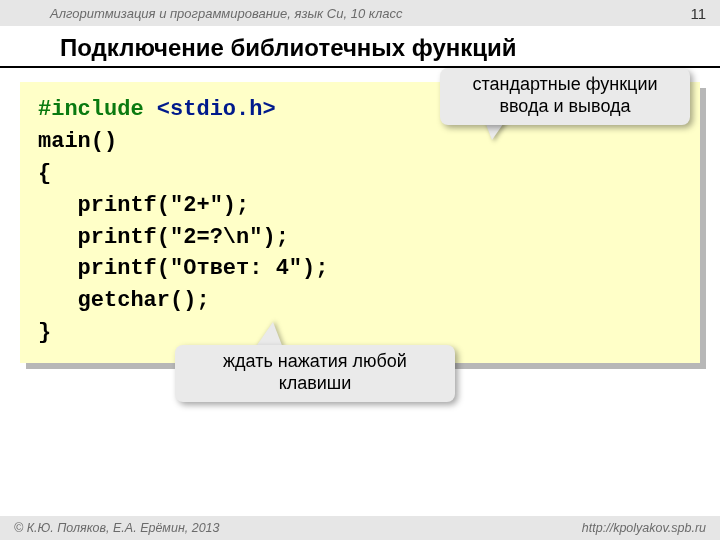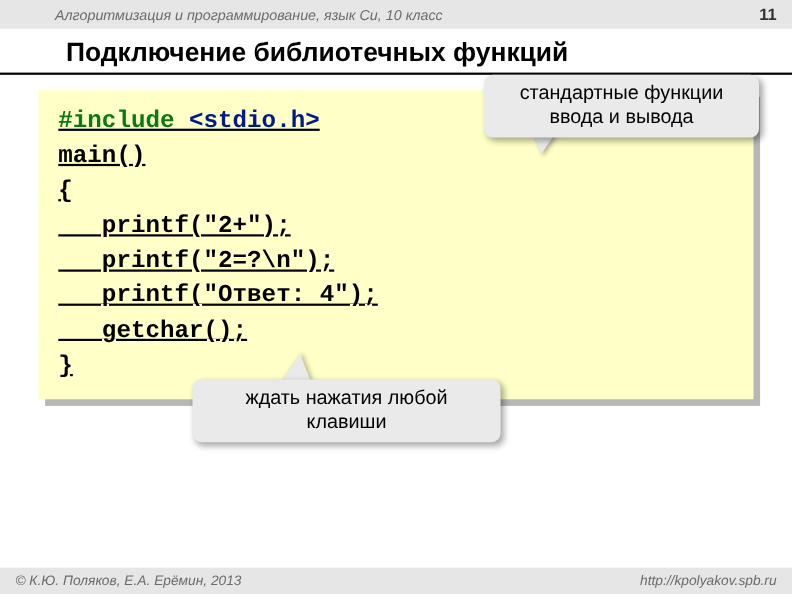--- a/index.html
+++ b/index.html
@@ -22,38 +22,37 @@
   }
   .course-title {
     font-style: italic;
     font-size: 13px;
     color: #6b6b6b;
     margin-left: 36px;
   }
   .page-num {
     font-size: 15px;
     color: #333;
-    font-weight: bold;
+    font-weight: normal;
   }
   .slide-title {
     font-size: 24px;
     font-weight: bold;
     color: #000;
     padding: 8px 24px 4px 24px;
     margin-left: 36px;
   }
   .title-rule {
     height: 2px;
     background: #000;
     margin: 0 0 14px 0;
   }
   .code-wrap {
     position: relative;
-    margin: 0 35px;
-    text-decoration: underline;
+    margin: 0 20px;
   }
   .code-shadow {
     position: absolute;
     top: 6px; left: 6px; right: -6px; bottom: -6px;
     background: #b7b7b7;
     z-index: 0;
   }
   .code-box {
     position: relative;
     background: #ffffc8;

